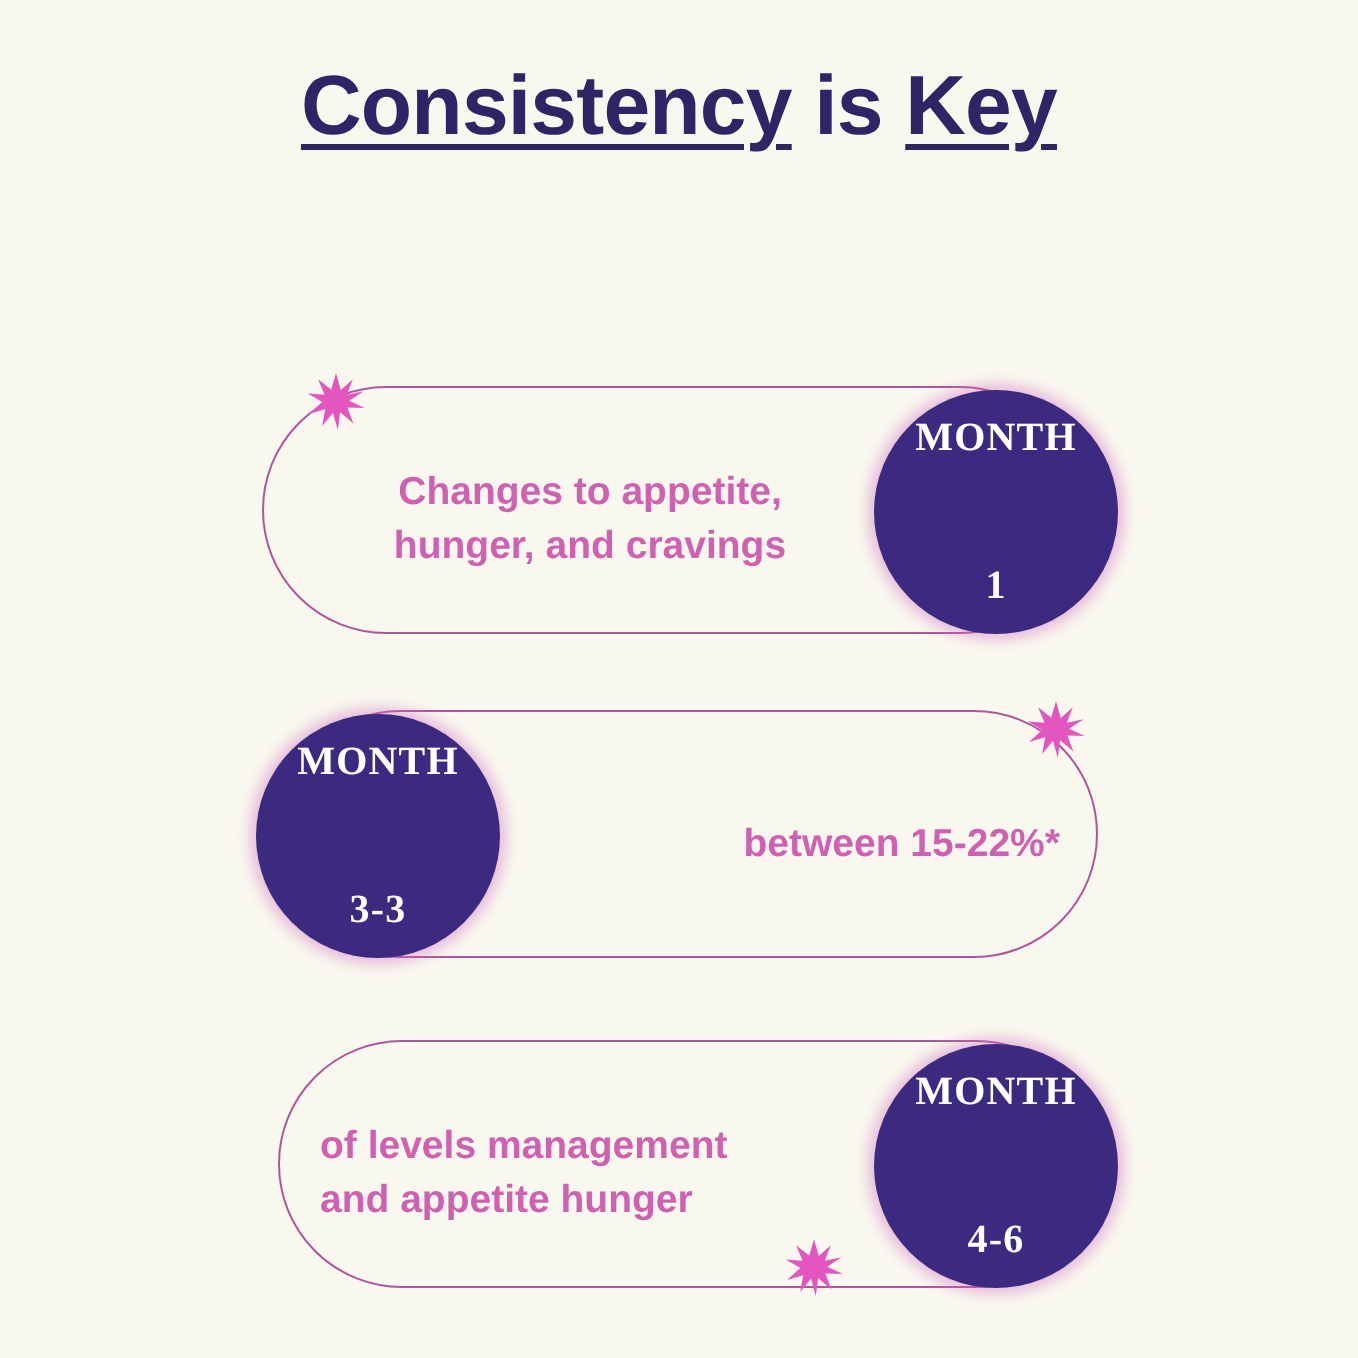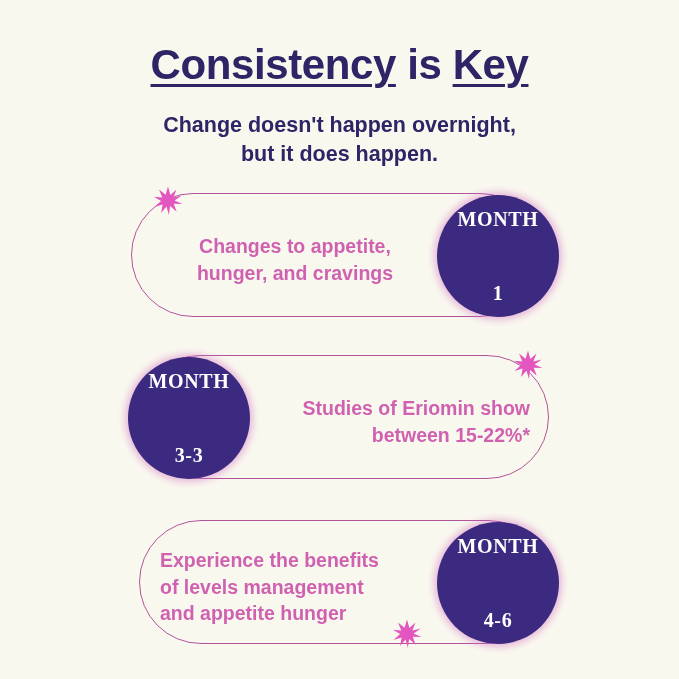--- a/index.html
+++ b/index.html
@@ -27,21 +27,21 @@
     left: 0;
     width: 679px;
     text-align: center;
   }
   .title {
     font-size: 42px;
     font-weight: bold;
     color: #2e2466;
     letter-spacing: -0.4px;
     line-height: 1.08;
-    margin: 16px;
+    margin: 4px;
     white-space: nowrap;
   }
   .title .u {
     text-decoration: underline;
     text-decoration-thickness: 2.5px;
     text-underline-offset: 5px;
   }
   .title .nu {
     text-decoration: none;
   }
@@ -131,24 +131,20 @@
   #card-2 .star { left: 513px; top: 2px; }
   #card-3 .star { left: 392px; top: 106px; }
 </style>
 </head>
 <body>
 
 <div class="page">
 
   <div class="header">
     <h1 class="title"><span class="u">Consistency</span><span class="nu"> is </span><span class="u">Key</span></h1>
-    <div class="subtitle">
-      <div>Change doesn't happen overnight,</div>
-      <div>but it does happen.</div>
-    </div>
   </div>
 
   <div class="card" id="card-1">
     <div class="pill"></div>
 
     <div class="card-text">
       <div>Changes to appetite,</div>
       <div>hunger, and cravings</div>
     </div>
 
@@ -159,39 +155,37 @@
 
     <svg class="star" viewBox="0 0 100 100">
       <path fill="#e356c0" d="M50 2 L58 30 L78 12 L68 38 L96 32 L72 48 L98 60 L69 59 L79 86 L57 67 L53 97 L45 68 L27 90 L32 62 L5 70 L27 50 L3 36 L31 38 L20 12 L42 29 Z"></path>
     </svg>
   </div>
 
   <div class="card" id="card-2">
     <div class="pill"></div>
 
     <div class="card-text">
-      <div>Studies of Eriomin show</div>
       <div>between 15-22%*</div>
     </div>
 
     <div class="circle">
       <span class="m-word">MONTH</span>
       <span class="m-num">3-3</span>
     </div>
 
     <svg class="star" viewBox="0 0 100 100">
       <path fill="#e356c0" d="M50 2 L58 30 L78 12 L68 38 L96 32 L72 48 L98 60 L69 59 L79 86 L57 67 L53 97 L45 68 L27 90 L32 62 L5 70 L27 50 L3 36 L31 38 L20 12 L42 29 Z"></path>
     </svg>
   </div>
 
   <div class="card" id="card-3">
     <div class="pill"></div>
 
     <div class="card-text">
-      <div>Experience the benefits</div>
       <div>of levels management</div>
       <div>and appetite hunger</div>
     </div>
 
     <div class="circle">
       <span class="m-word">MONTH</span>
       <span class="m-num">4-6</span>
     </div>
 
     <svg class="star" viewBox="0 0 100 100">

